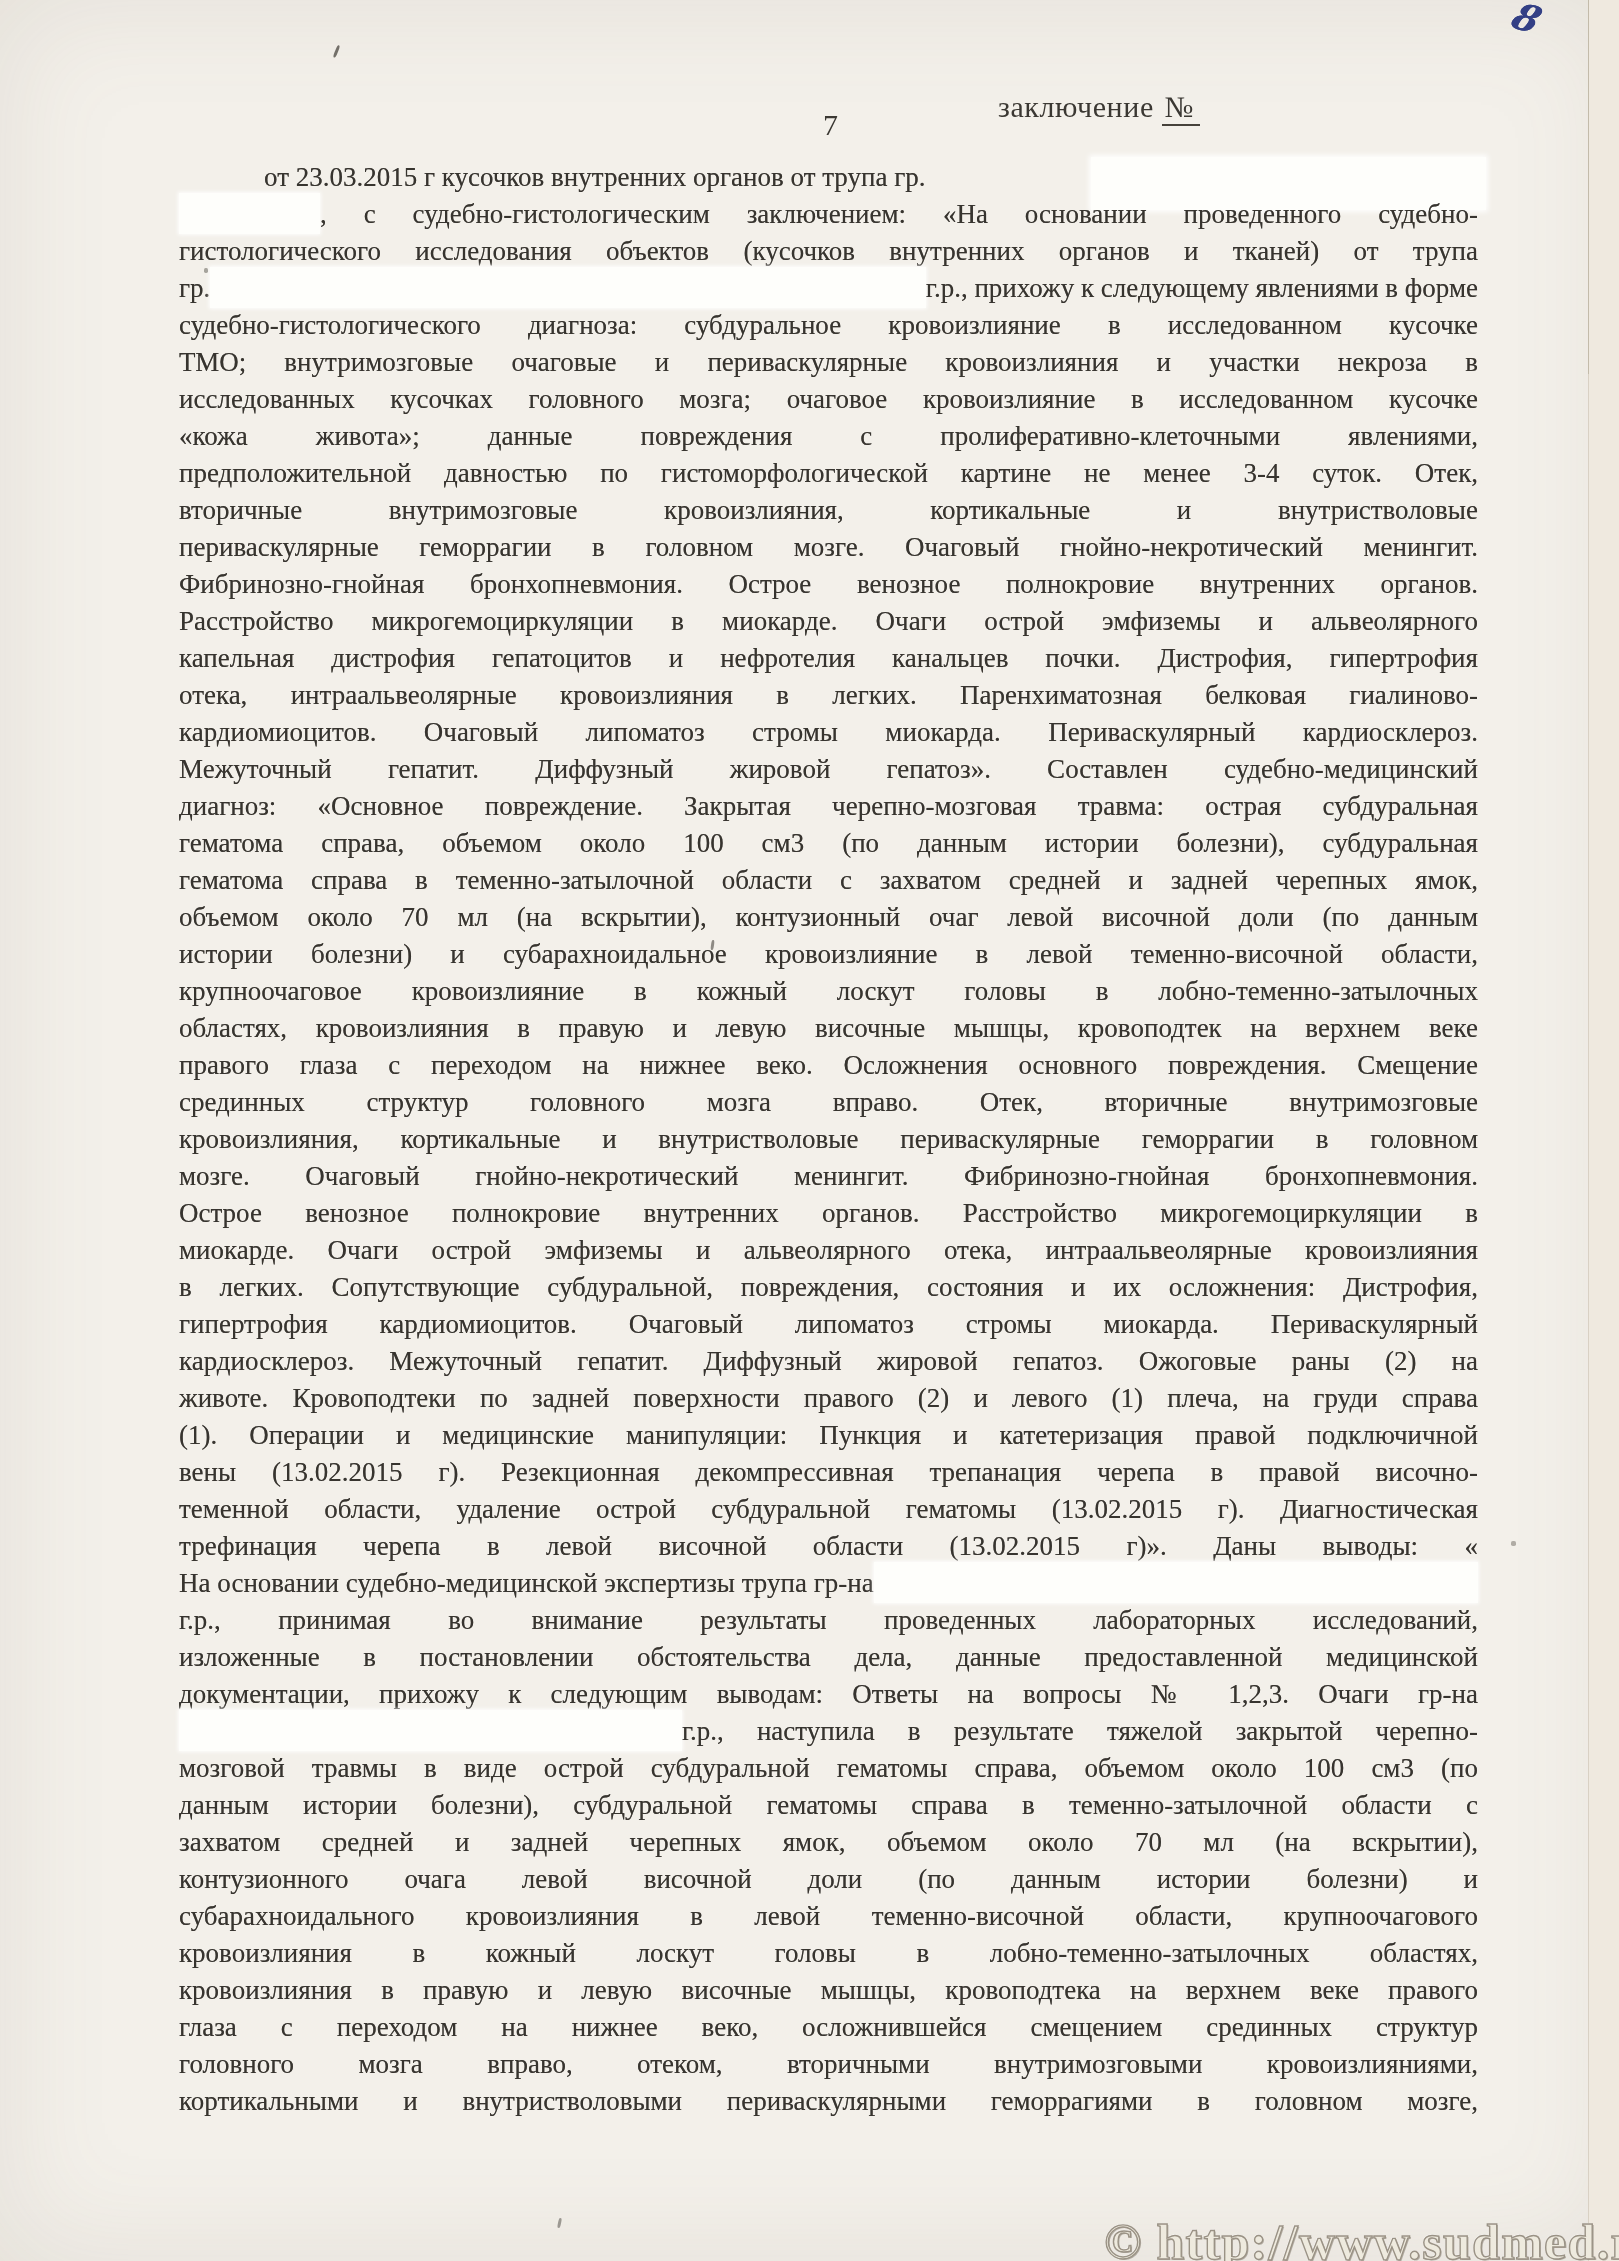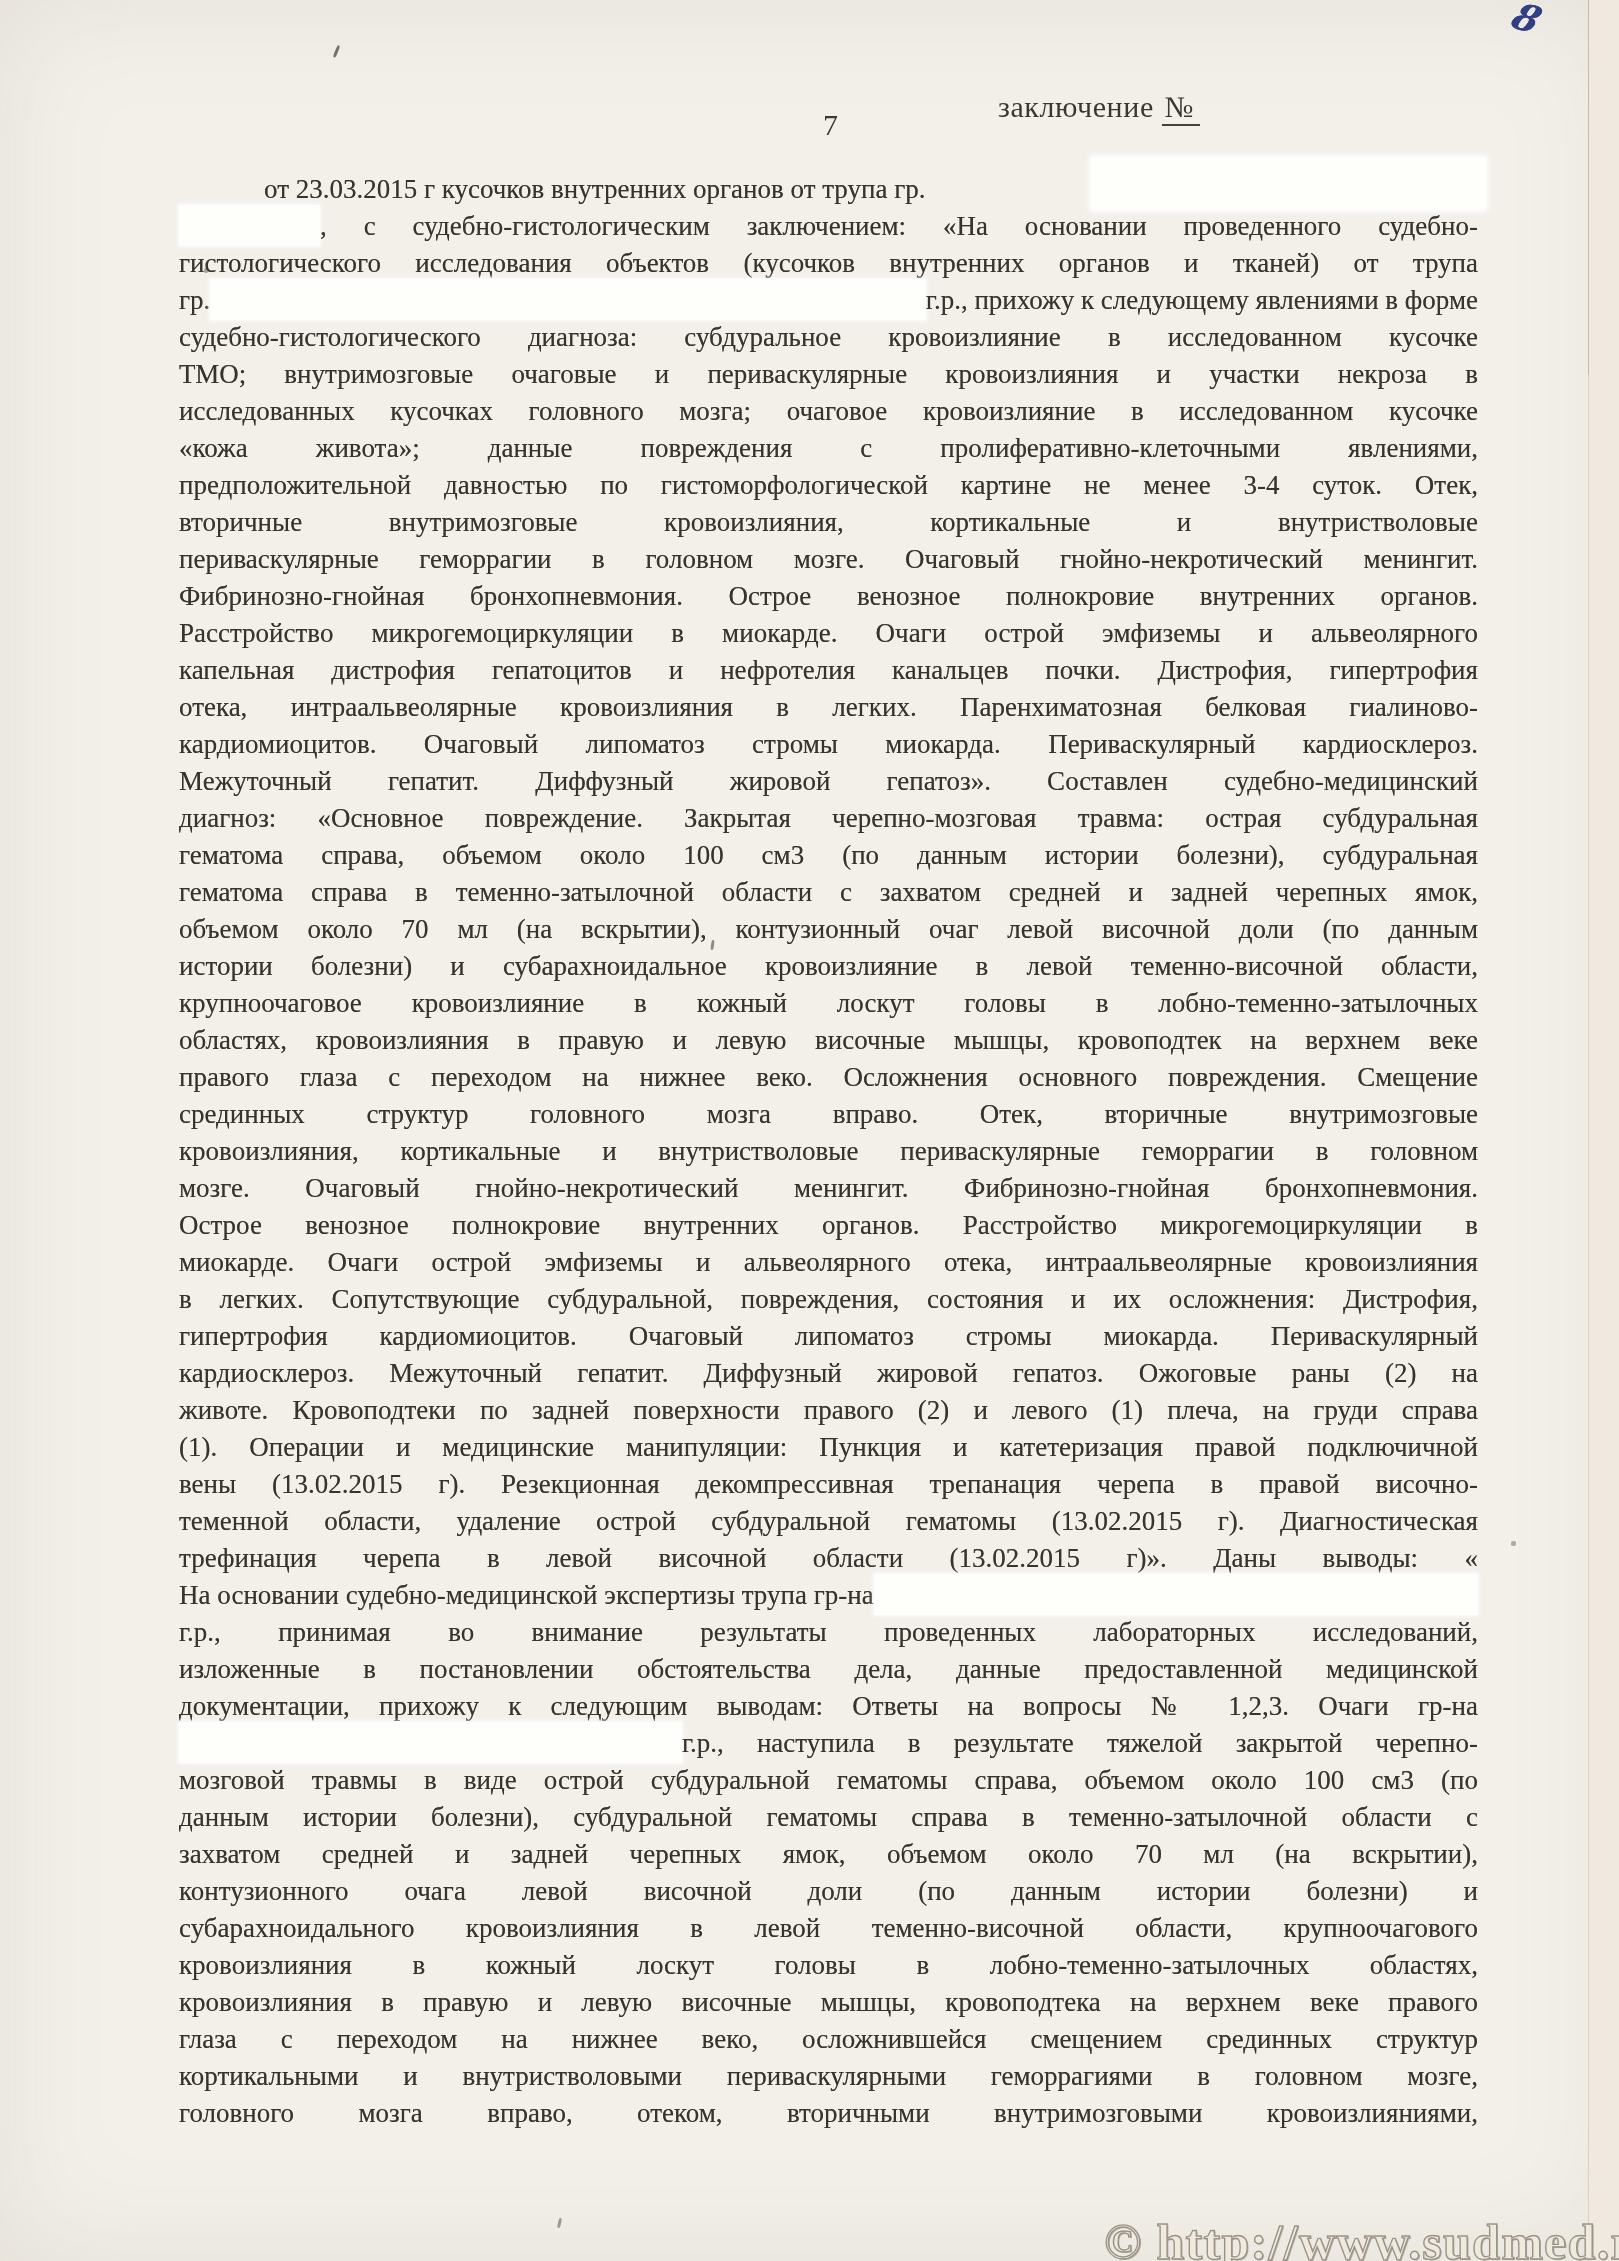--- a/index.html
+++ b/index.html
@@ -37,21 +37,21 @@
   #text-block {
     position:absolute; left:179px; top:159px; width:1299px;
     font-size:27px; color:#37342f;
     filter:blur(0.3px);
     text-shadow:0 0 0.5px rgba(45,42,38,.55);
   }
   .line {
     height:37px; line-height:37px; white-space:nowrap;
     text-align:justify; text-align-last:justify;
   }
-  .line.p { text-align-last:left;margin-top:12px; }
+  .line.p { text-align-last:left; }
   .line.s { display:flex;justify-content:flex-end; }
   .line.s span { white-space:nowrap; }
   .line.s .rfill { flex:1; text-align:justify; text-align-last:justify; }
   .gap {
     background:#fefefb; height:41px; margin-top:-2.6px; flex:1;
     box-shadow:0 0 3.9px 1.3px rgba(255,255,255,.9);
   }
   .gap.fixed { flex:none; }
   .redact-abs {
     position:absolute; background:#fefefb;
@@ -148,22 +148,22 @@
         <span class="rfill">г.р., наступила в результате тяжелой закрытой черепно-</span>
       </div>
       <div class="line j">мозговой травмы в виде острой субдуральной гематомы справа, объемом около 100 см3 (по</div>
       <div class="line j">данным истории болезни), субдуральной гематомы справа в теменно-затылочной области с</div>
       <div class="line j">захватом средней и задней черепных ямок, объемом около 70 мл (на вскрытии),</div>
       <div class="line j">контузионного очага левой височной доли (по данным истории болезни) и</div>
       <div class="line j">субарахноидального кровоизлияния в левой теменно-височной области, крупноочагового</div>
       <div class="line j">кровоизлияния в кожный лоскут головы в лобно-теменно-затылочных областях,</div>
       <div class="line j">кровоизлияния в правую и левую височные мышцы, кровоподтека на верхнем веке правого</div>
       <div class="line j">глаза с переходом на нижнее веко, осложнившейся смещением срединных структур</div>
+      <div class="line j">головного мозга вправо, отеком, вторичными внутримозговыми кровоизлияниями,</div>
       <div class="line j">кортикальными и внутристволовыми периваскулярными геморрагиями в головном мозге,</div>
-      <div class="line j">головного мозга вправо, отеком, вторичными внутримозговыми кровоизлияниями,</div>
     </div>
 
   <div class="watermark">© http://www.sudmed.ru</div>
 
   <div class="speck sp1"></div>
   <div class="speck sp2"></div>
   <div class="speck sp3"></div>
   <div class="speck sp4"></div>
   <div class="speck sp5"></div>
 

